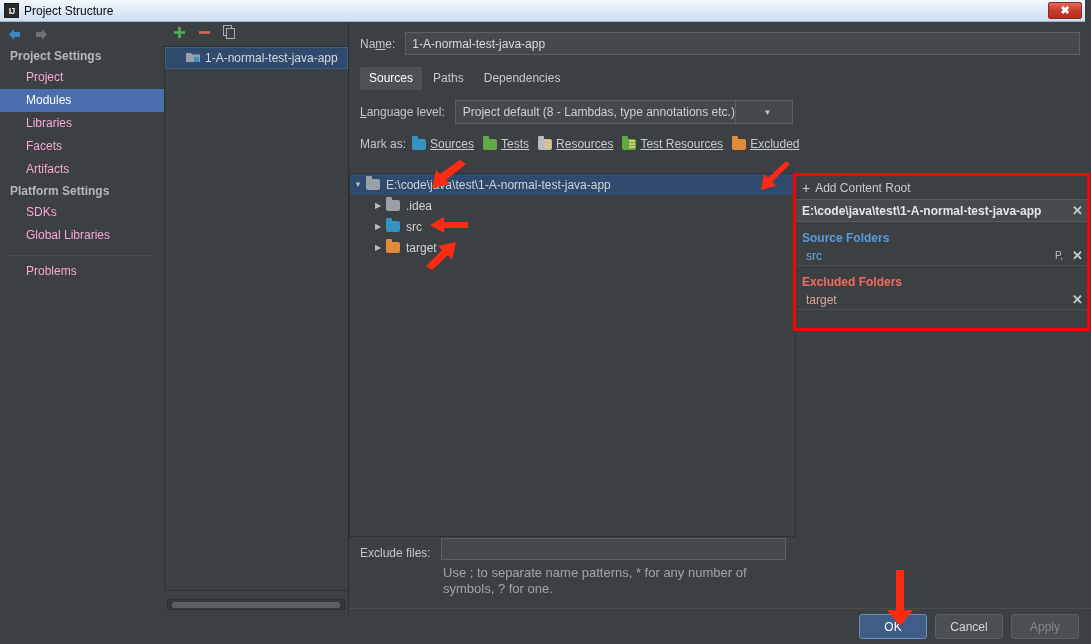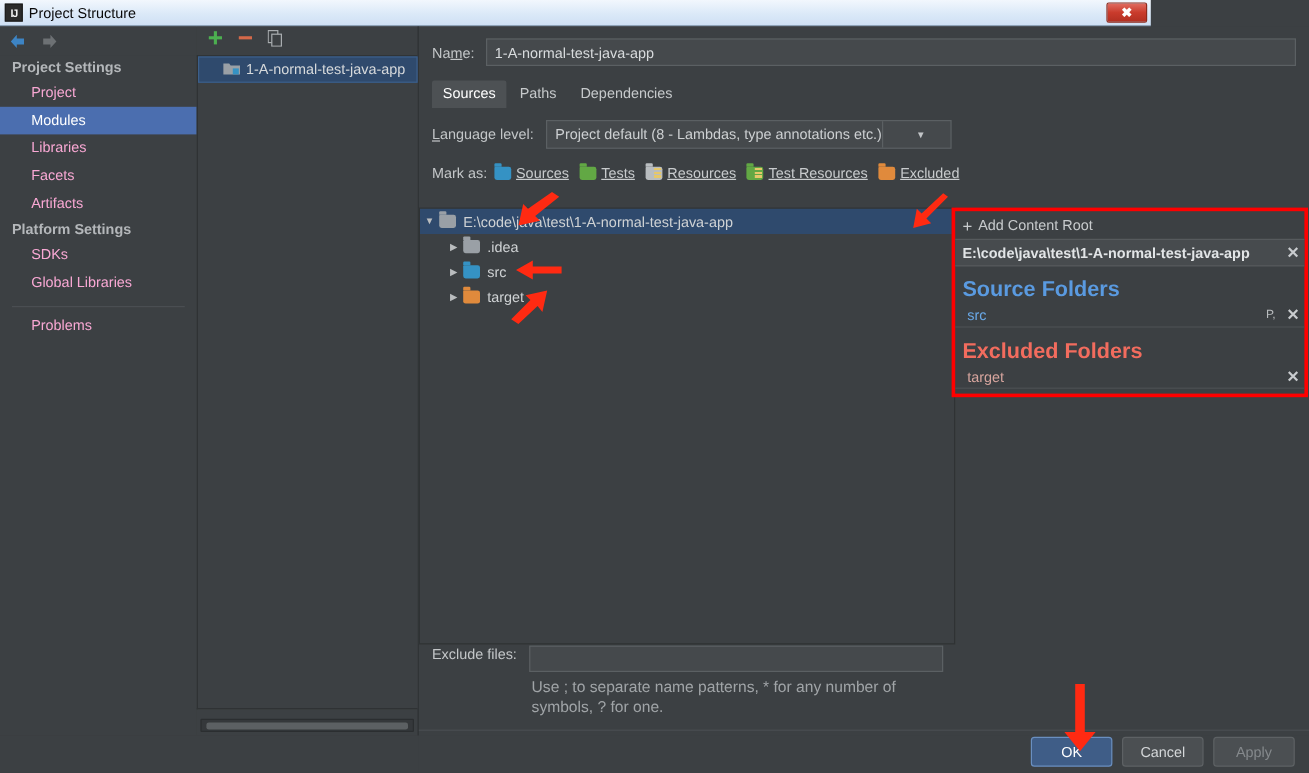--- a/index.html
+++ b/index.html
@@ -6,21 +6,21 @@
   html, body {
     width: 1091px; height: 644px;
     font-family: "Liberation Sans", sans-serif;
     background: #3c4043;
     overflow: hidden;
   }
   .window { position: relative; width: 1091px; height: 644px; background: #3c4043; }
 
   
   .titlebar {
-    position: absolute; top: 0; left: 0; width: 959px; height: 22px;
+    position: absolute; top: 0; left: 0; width: 1085px; height: 22px;
     background: linear-gradient(to bottom, #f2f7fd 0%, #dbe9f8 55%, #cfe0f4 100%);
     border-bottom: 1px solid #9cb4cd;
     display: flex; align-items: center;
   }
   .title-icon {
     width: 15px; height: 15px; margin-left: 4px; margin-right: 5px;
     background: #2b2b2b; color: #f0f0f0; font-size: 9px; font-weight: bold;
     display: flex; align-items: center; justify-content: center;
     border: 1px solid #1d1d1d; letter-spacing: -1px;
   }
@@ -143,41 +143,41 @@
   .treewrap {
     position: absolute; top: 173px; left: 349px; width: 447px; bottom: 107px;
     background: #3c4043; border: 1px solid #2f3234;
   }
   .tnode { height: 21px; display: flex; align-items: center; font-size: 12px; color: #cfd2d4; }
   .tnode.sel { background: #2f4a6d; }
   .tri { width: 16px; text-align: center; font-size: 8px; color: #b9bcbe; }
   .tnode .nm { margin-left: 6px; }
 
   .excl-area { position: absolute; left: 349px; right: 0; bottom: 36px; height: 70px; padding: 0 0 0 0; }
-  .row-excl { display: flex; align-items: flex-start; padding-left: 11px; }
+  .row-excl { display: flex; align-items: flex-end; padding-left: 11px; }
   #exclude-input { flex: 0 0 345px; margin-left: 10px; height: 22px; }
   .hint { font-size: 13px; color: #a0a4a7; margin: 5px 0 0 94px; line-height: 16px; width: 330px; }
 
   
   .detail {
     position: absolute; top: 173px; left: 793px; width: 297px; height: 158px;
     background: #3c4043; border: 3px solid #ff0000;
   }
   .add-root {
     display: flex; align-items: center; gap: 5px; padding: 5px 0 4px 6px;
     font-size: 12px; color: #c8cbcd;
   }
   .plus { color: #c8cbcd; font-size: 14px; line-height: 10px; }
   .root-path {
     display: flex; align-items: center; justify-content: space-between;
     background: #474b4e; border-top: 1px solid #565a5d; border-bottom: 1px solid #565a5d;
     font-size: 12px; font-weight: bold; color: #e2e5e7; padding: 3px 4px 3px 6px;
   }
   .xbtn { color: #c9cccf; font-size: 13px; font-weight: bold; padding-left: 5px; }
-  .sec-head { font-size: 18px; font-weight: bold; padding: 9px 0 2px 6px; }
+  .sec-head { font-size: 12px; font-weight: bold; padding: 9px 0 2px 6px; }
   .sec-head.src { color: #5a9ae0; }
   .sec-head.exc { color: #f26c5e; }
   .frow {
     display: flex; align-items: center; padding: 1px 4px 2px 10px;
     border-bottom: 1px solid #4c5053; font-size: 12px;
   }
   .frow .fname { flex: 1; }
   .frow .fname.src { color: #6aa9e8; }
   .frow .fname.exc { color: #d7a59e; }
   .prefix { font-size: 10px; color: #b9bcbe; padding-right: 4px; }

